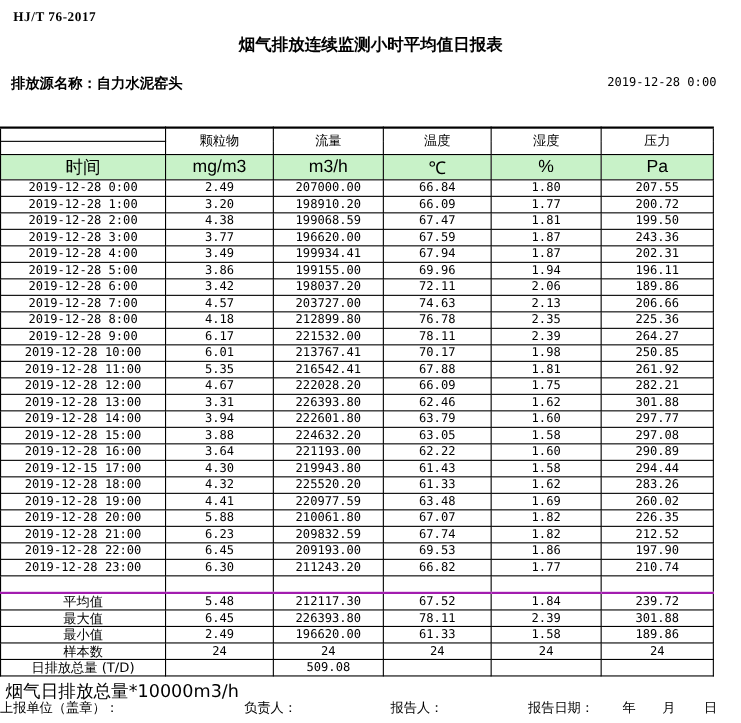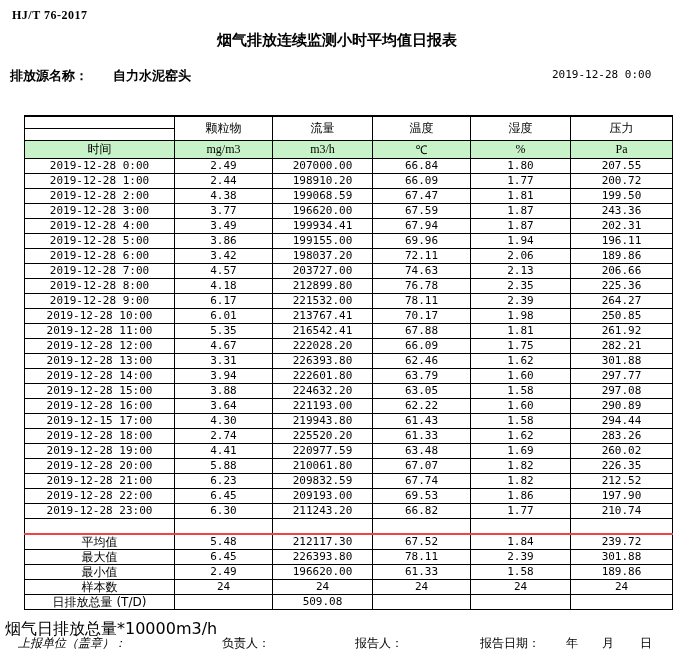--- a/index.html
+++ b/index.html
@@ -17,58 +17,58 @@
     font-weight:bold; font-size:12px; letter-spacing:0.5px;
   }
   .title {
     position:absolute; top:31px; left:0; width:100%;
     text-align:center; font-weight:bold; font-size:15px;
   }
   .source {
     position:absolute; left:10px; top:67px;
     font-weight:bold; font-size:13px;
   }
-  .source .name { margin-left:25px; }
+  .source .name { margin-left:0; }
   .report-time {
     position:absolute; left:552px; top:68px;
     font-family:"DejaVu Sans Mono", monospace; font-size:11px;
   }
 
   table.report {
-    position:absolute; left:24px; top:115px; width:648px;
+    position:absolute; left:0; top:115px; width:648px;
     border-collapse:collapse; table-layout:fixed;
     border-top:2px solid #000;
   }
   table.report td, table.report th {
     border:1px solid #000;
     text-align:center; vertical-align:middle;
     padding:0; overflow:hidden; white-space:nowrap;
     font-weight:normal;
   }
   tr.h1 td, tr.h2 td { height:11px; }
   th.col-head { font-size:12px; }
   tr.units td {
-    height:14px; font-size:12px;
-    font-family:Liberation Serif, serif;
+    height:14px; font-size:16px;
+    font-family:Liberation Sans, sans-serif;
   }
   tr.units td.time-label {
-    font-family:"DejaVu Sans", sans-serif; font-size:12px;
+    font-family:"DejaVu Sans", sans-serif; font-size:16px;
   }
   tbody td { height:14px; line-height:14px; }
   td.num, td.time-cell {
     font-family:"DejaVu Sans Mono", monospace; font-size:11px;
   }
   td.sum-label { font-size:12px; }
-  tr.sum-first td { border-top:2px solid #ef4444; }
+  tr.sum-first td { border-top:2px solid #a21caf; }
 
   .footnote {
     position:absolute; left:5px; top:619px; font-size:16px;
   }
   .sig { position:absolute; top:635px; font-size:12px; }
-  .sig.unit  { left:18px;font-style:italic; }
+  .sig.unit  { left:0; }
   .sig.resp  { left:222px; }
   .sig.rept  { left:355px; }
   .sig.rdate { left:480px; }
   .sig.year  { left:566px; }
   .sig.month { left:602px; }
   .sig.day   { left:640px; }
 </style>
 </head>
 <body>
 
@@ -116,21 +116,21 @@
         <tr>
           <td class="time-cell">2019-12-28  0:00</td>
           <td class="num">2.49</td>
           <td class="num">207000.00</td>
           <td class="num">66.84</td>
           <td class="num">1.80</td>
           <td class="num">207.55</td>
         </tr>
         <tr>
           <td class="time-cell">2019-12-28  1:00</td>
-          <td class="num">2.44</td>
+          <td class="num">3.20</td>
           <td class="num">198910.20</td>
           <td class="num">66.09</td>
           <td class="num">1.77</td>
           <td class="num">200.72</td>
         </tr>
         <tr>
           <td class="time-cell">2019-12-28  2:00</td>
           <td class="num">4.38</td>
           <td class="num">199068.59</td>
           <td class="num">67.47</td>
@@ -252,21 +252,21 @@
         <tr>
           <td class="time-cell">2019-12-15 17:00</td>
           <td class="num">4.30</td>
           <td class="num">219943.80</td>
           <td class="num">61.43</td>
           <td class="num">1.58</td>
           <td class="num">294.44</td>
         </tr>
         <tr>
           <td class="time-cell">2019-12-28 18:00</td>
-          <td class="num">2.74</td>
+          <td class="num">4.32</td>
           <td class="num">225520.20</td>
           <td class="num">61.33</td>
           <td class="num">1.62</td>
           <td class="num">283.26</td>
         </tr>
         <tr>
           <td class="time-cell">2019-12-28 19:00</td>
           <td class="num">4.41</td>
           <td class="num">220977.59</td>
           <td class="num">63.48</td>

